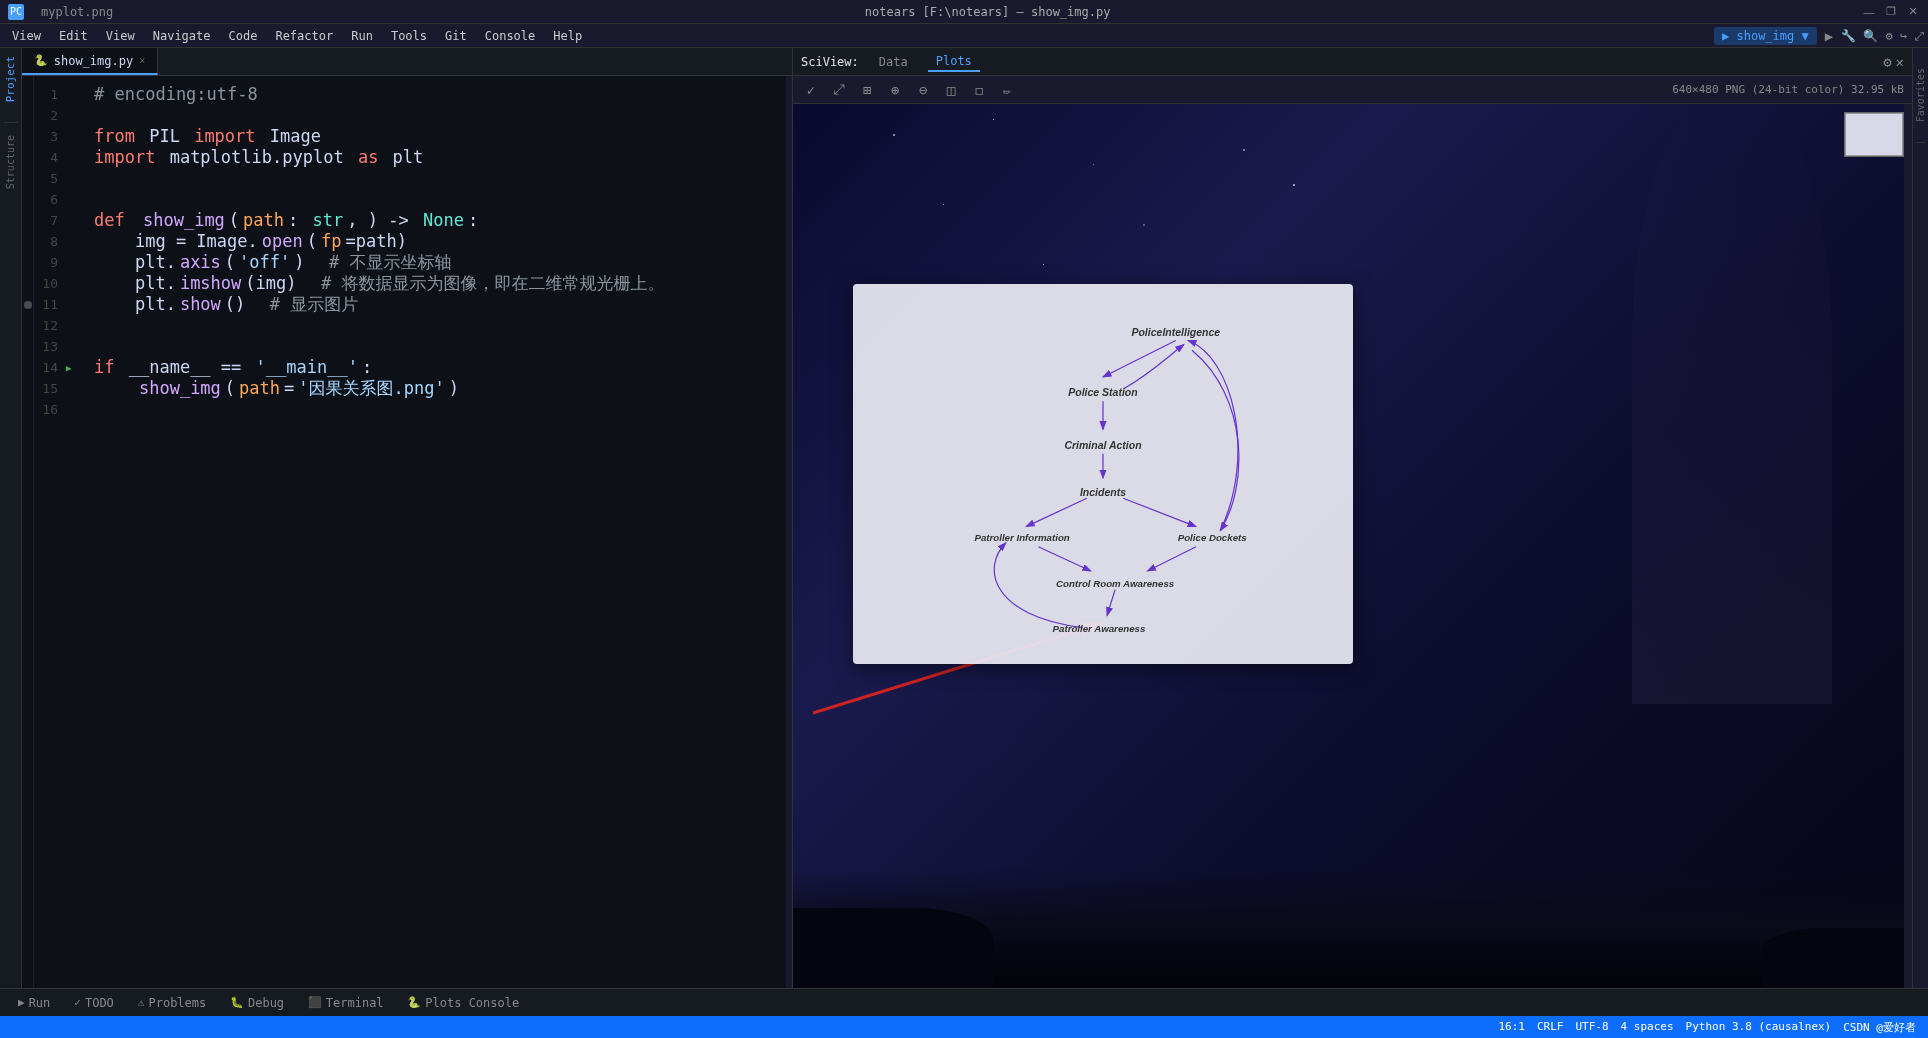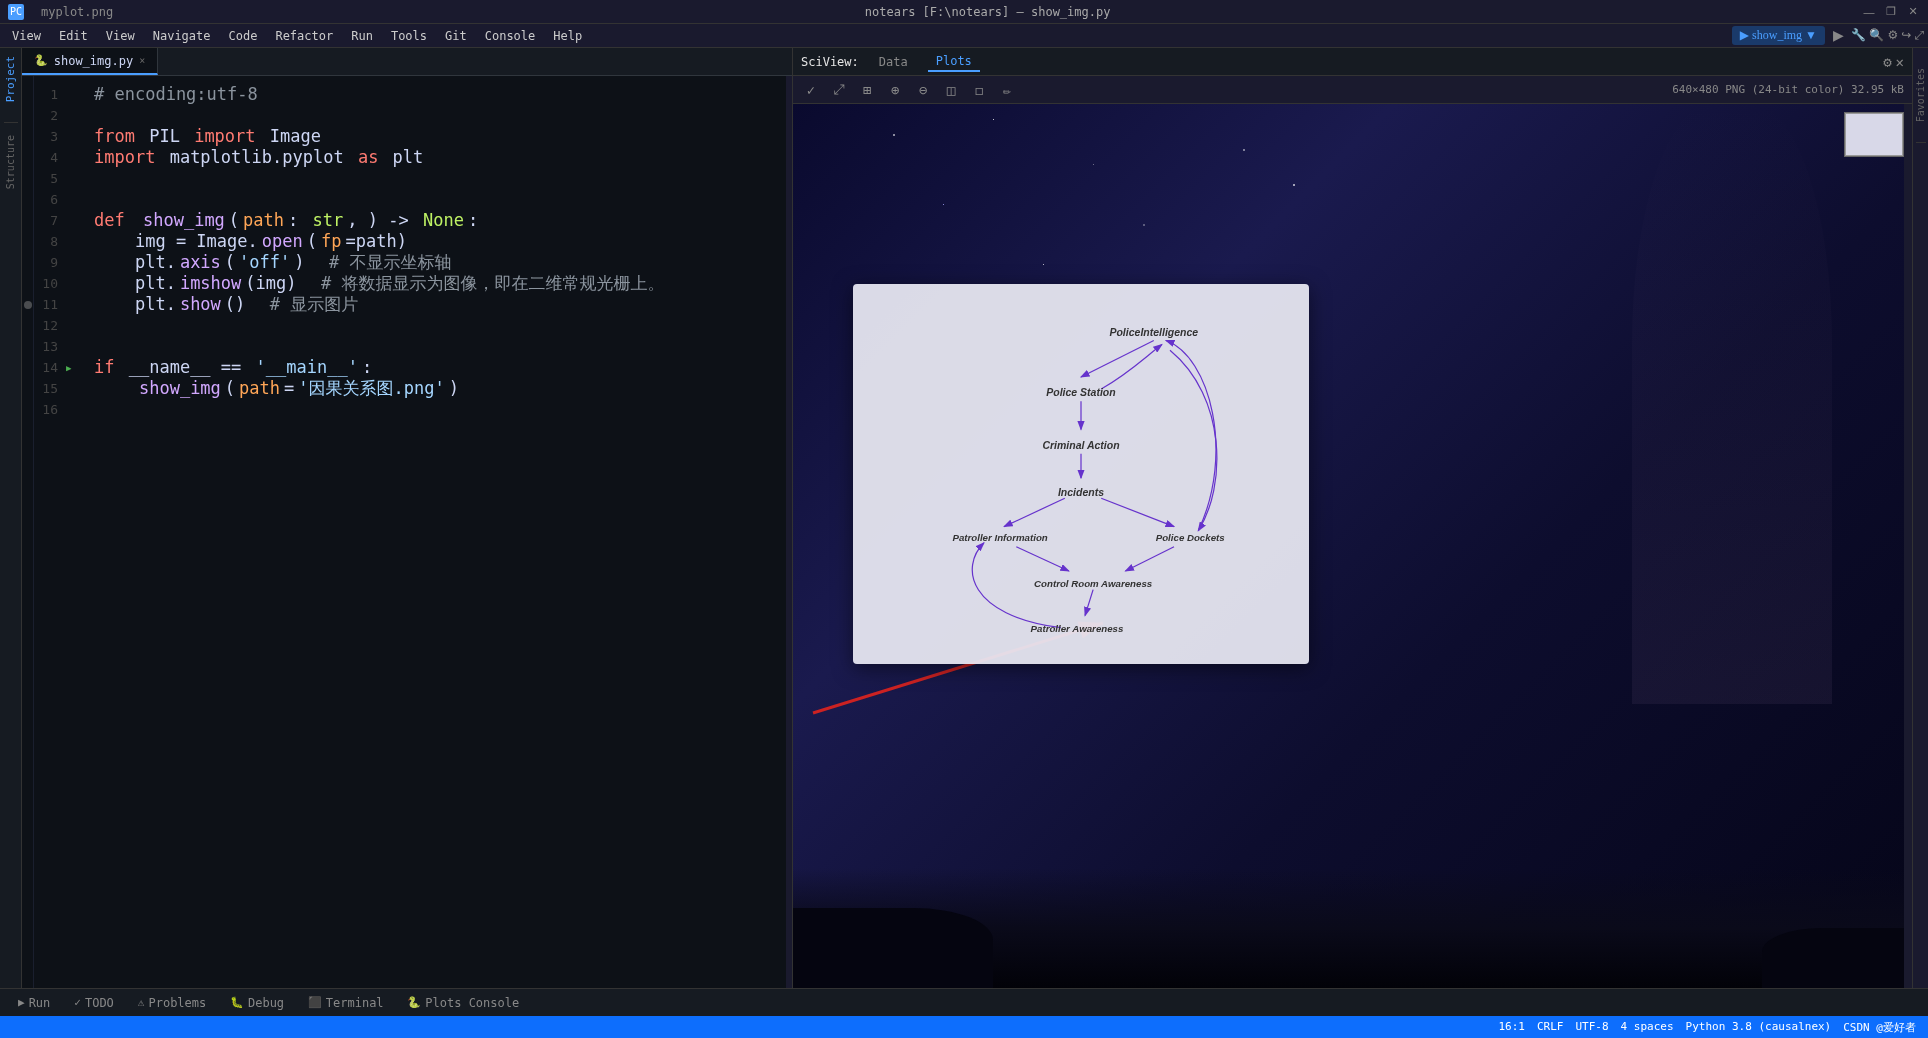--- a/index.html
+++ b/index.html
@@ -112,21 +112,21 @@
       position: relative;
     }
 
     
     .kw { color: #ff7b72; }
     .fn { color: #d2a8ff; }
     .str { color: #a5d6ff; }
     .cm { color: #8b949e; }
     .punc { color: #cdd6f4; }
     .param { color: #ffa657; }
-    .builtin { color: #bef264; }
+    .builtin { color: #5eead4; }
 
     
     .right-panel {
       flex: 1;
       display: flex;
       flex-direction: column;
       background: #1a1a2e;
       border-left: 1px solid #333;
       position: relative;
       min-width: 720px;
@@ -187,21 +187,21 @@
       position: absolute;
       top: 0; left: 0; right: 0; bottom: 0;
       background: linear-gradient(135deg, #0a0a2e 0%, #1a1a4e 30%, #0d0d2e 60%, #050518 100%);
     }
 
     
     .graph-container {
       position: absolute;
       top: 180px;
       left: 60px;
-      width: 456px;
+      width: 500px;
       height: 380px;
       background: rgba(230, 230, 240, 0.95);
       border-radius: 4px;
       box-shadow: 0 4px 20px rgba(0,0,0,0.5);
       padding: 8px;
     }
 
     .graph-svg {
       width: 100%;
       height: 100%;
@@ -299,21 +299,21 @@
   <div class="menu-item">Edit</div>
   <div class="menu-item">View</div>
   <div class="menu-item">Navigate</div>
   <div class="menu-item">Code</div>
   <div class="menu-item">Refactor</div>
   <div class="menu-item">Run</div>
   <div class="menu-item">Tools</div>
   <div class="menu-item">Git</div>
   <div class="menu-item">Console</div>
   <div class="menu-item">Help</div>
-  <div style="margin-left:auto; display:flex; align-items:center; gap:8px;font-family:Liberation Serif, serif;">
+  <div style="margin-left:auto; display:flex; align-items:center; gap:8px;">
     <span style="font-size:12px; color:#4a9eff; background:#1a3a6a; padding:2px 8px; border-radius:3px; cursor:pointer;">▶ show_img ▼</span>
     <span style="color:#888; font-size:14px; cursor:pointer;">▶</span>
     <span style="color:#888; font-size:12px; cursor:pointer;">🔧 🔍 ⚙ ↪ ⤢</span>
   </div>
 </div>
 
 <div style="display:flex; height: calc(1038px - 24px - 24px - 22px - 28px);">
 
   <div style="width:22px; background:#161b22; display:flex; flex-direction:column; align-items:center; border-right:1px solid #333; padding-top:8px;">
     <div style="writing-mode:vertical-rl; font-size:11px; color:#4a9eff; margin-bottom:16px; transform:rotate(180deg);">Project</div>

